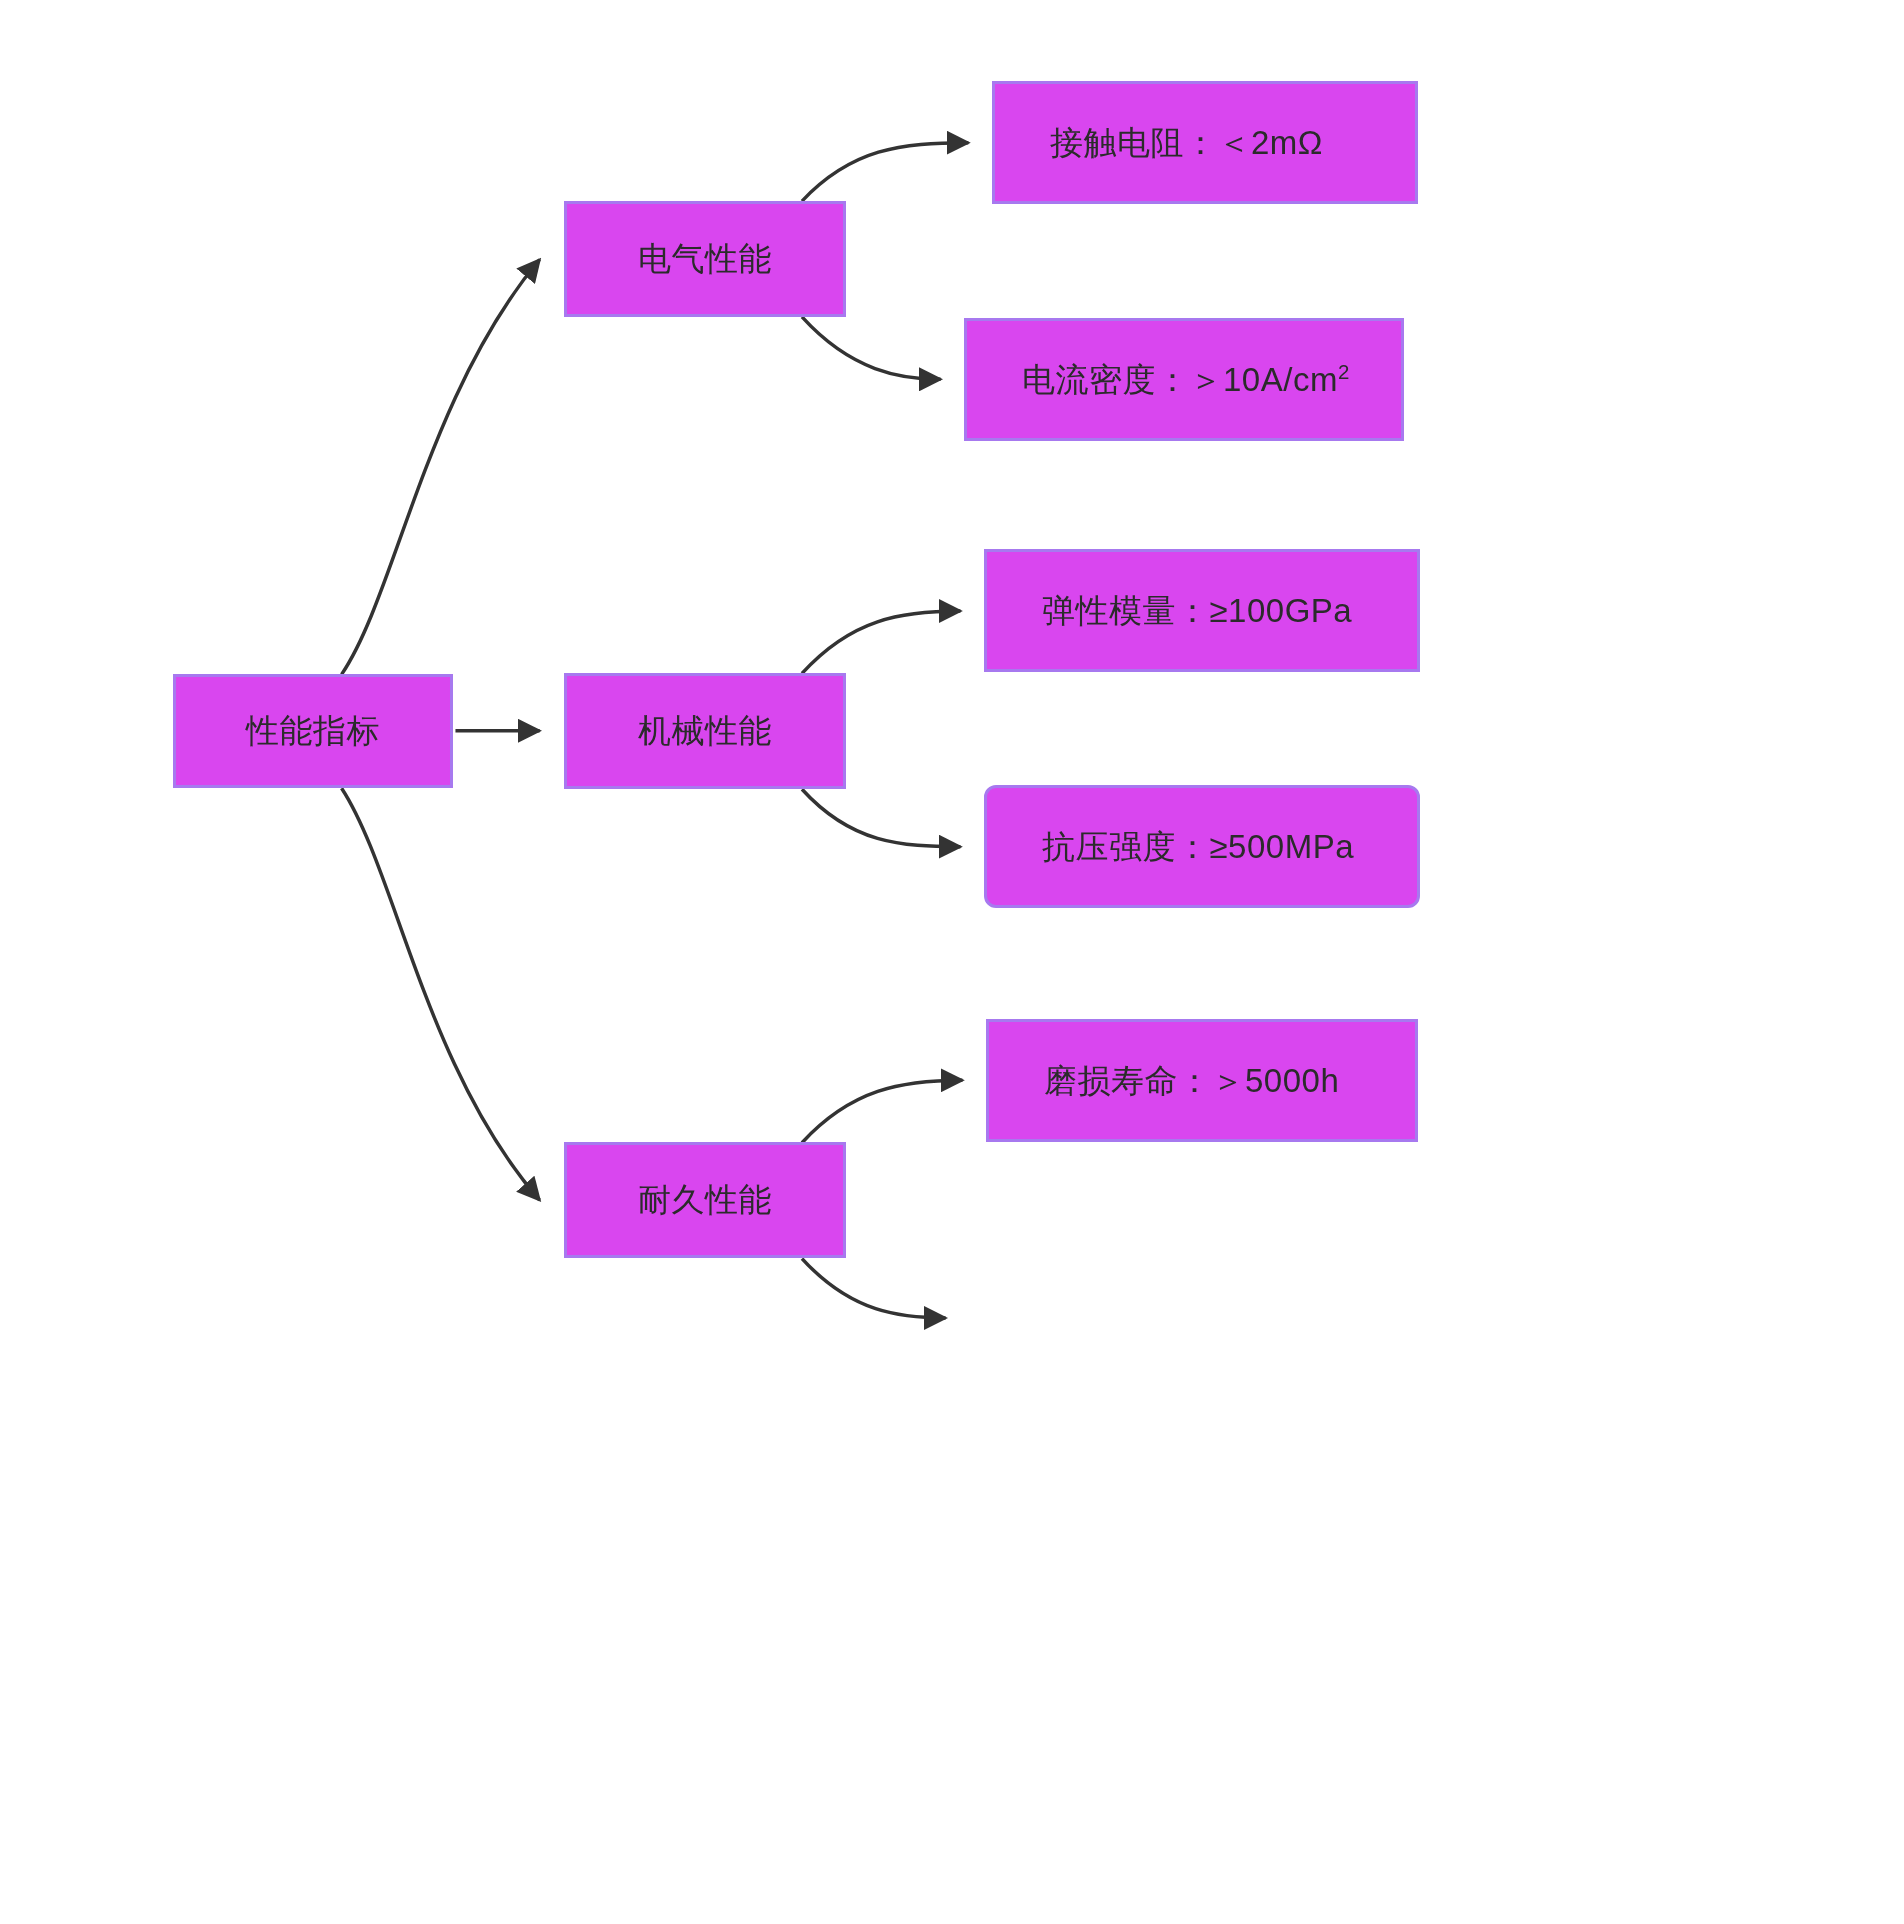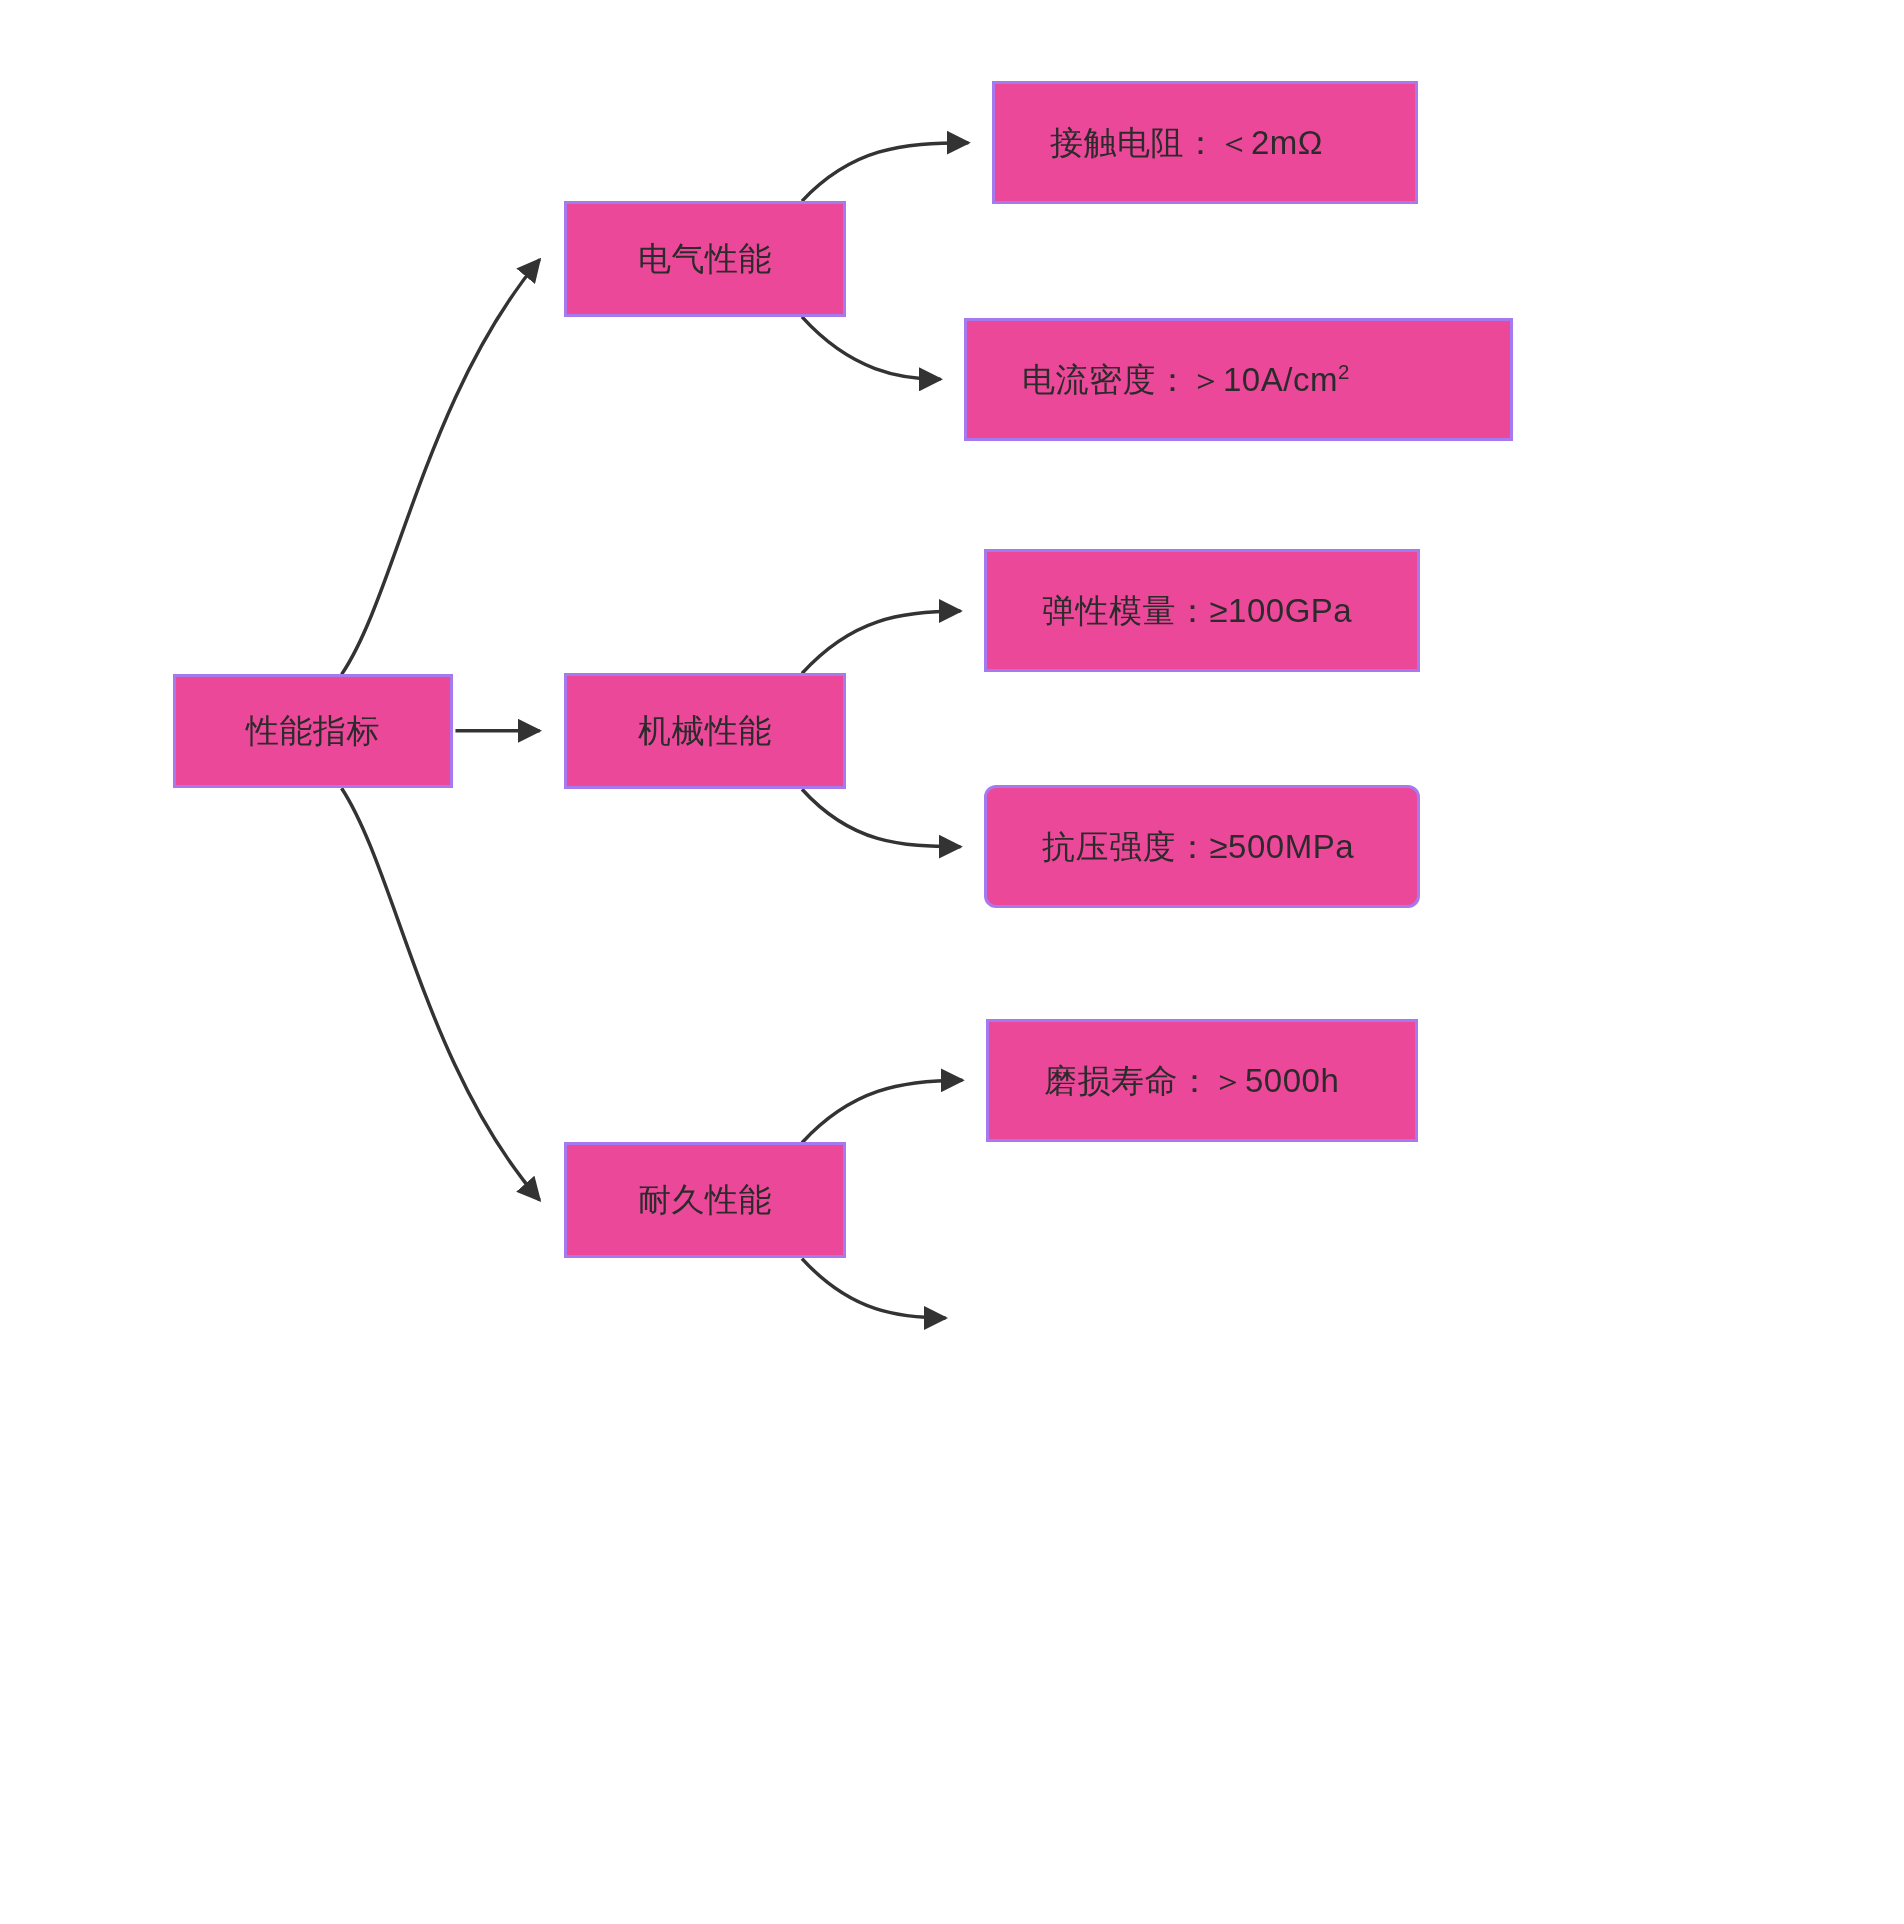--- a/index.html
+++ b/index.html
@@ -22,21 +22,21 @@
     position: absolute;
     left: 0;
     top: 0;
     width: 1905px;
     height: 1925px;
     pointer-events: none;
   }
   .node {
     position: absolute;
     box-sizing: border-box;
-    background: #ec4899;
+    background: #d946ef;
     border: 3px solid #a779ef;
     display: flex;
     align-items: center;
     justify-content: center;
     color: #2b2b2b;
     font-size: 33px;
     line-height: 1.25;
     letter-spacing: 0.5px;
     white-space: nowrap;
     z-index: 2;
@@ -103,21 +103,21 @@
   </div>
 
   <div class="node branch" style="left:564px; top:1142px; width:282px; height:116px;">
     <span class="label">耐久性能</span>
   </div>
 
   <div class="node leaf" style="left:992px; top:81px; width:426px; height:123px;">
     <span class="label">接触电阻：＜2mΩ</span>
   </div>
 
-  <div class="node leaf" style="left:964px; top:318px; width:549px; height:123px;">
+  <div class="node leaf" style="left:964px; top:318px; width:440px; height:123px;">
     <span class="label"><span>电流密度：＞10A/cm</span><sup>2</sup></span>
   </div>
 
   <div class="node leaf" style="left:984px; top:549px; width:436px; height:123px;">
     <span class="label">弹性模量：≥100GPa</span>
   </div>
 
   <div class="node leaf" style="left:984px; top:785px; width:436px; height:123px;border-radius:12px;">
     <span class="label">抗压强度：≥500MPa</span>
   </div>

